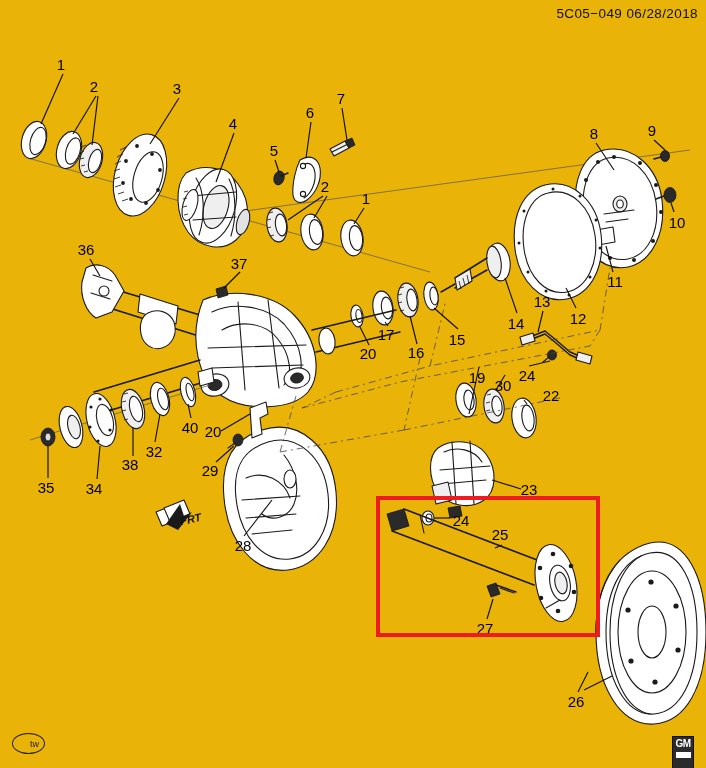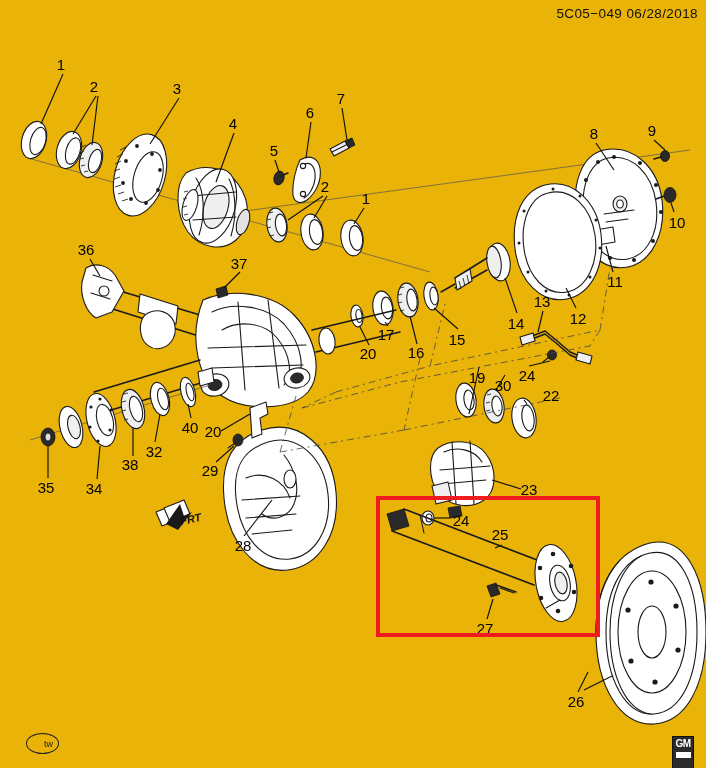--- a/index.html
+++ b/index.html
@@ -9,21 +9,21 @@
   #art{position:absolute;left:0;top:0;width:706px;height:768px;}
   .hdr{position:absolute;right:8px;top:6px;font-size:13.5px;letter-spacing:.4px;
        color:#111;white-space:nowrap;font-family:"Liberation Sans",sans-serif;}
   .callout{position:absolute;font-size:15px;font-weight:400;color:#000;
            font-family:"Liberation Sans",sans-serif;line-height:1;
            transform:translate(-50%,-50%);white-space:nowrap;}
   .redbox{position:absolute;border:4px solid #ee1c20;box-sizing:border-box;
           pointer-events:none;background:transparent;}
   .frt{position:absolute;font-size:11px;font-weight:700;font-style:italic;
        color:#111;transform:rotate(-12deg);font-family:"Liberation Sans",sans-serif;}
-  .tw{position:absolute;left:26px;top:733px;width:19px;height:19px;border:1.4px solid #222;
+  .tw{position:absolute;left:12px;top:733px;width:19px;height:19px;border:1.4px solid #222;
       border-radius:50%;font-size:9px;display:flex;align-items:center;justify-content:center;
       color:#222;font-family:"Liberation Sans",sans-serif;padding-left:12px;}
   .gmlogo{position:absolute;left:672px;top:736px;width:22px;height:45px;background:#2b2b2b;
           border:1px solid #111;display:flex;flex-direction:column;align-items:center;
           justify-content:flex-start;padding-top:2px;box-sizing:border-box;}
   .gmlogo .gmtxt{color:#fff;font-size:10px;font-weight:700;letter-spacing:-.5px;
                  font-family:"Liberation Sans",sans-serif;line-height:1;}
   .gmlogo .gmbar{margin-top:3px;width:15px;height:6px;background:#fff;}
 </style>
 </head>

